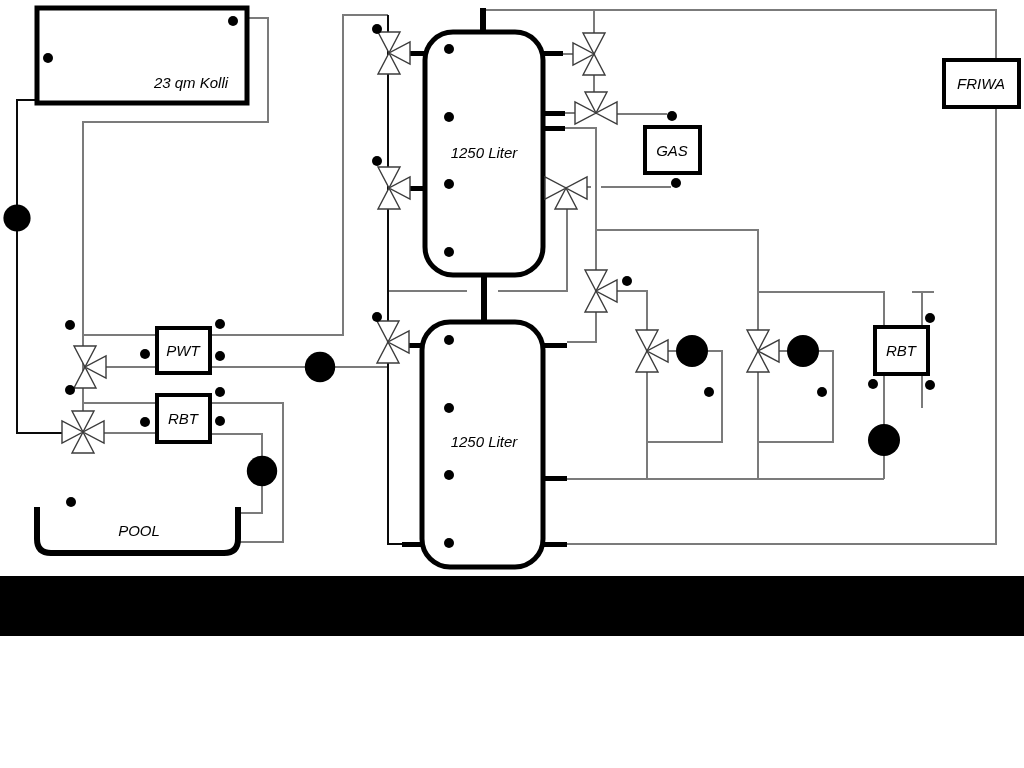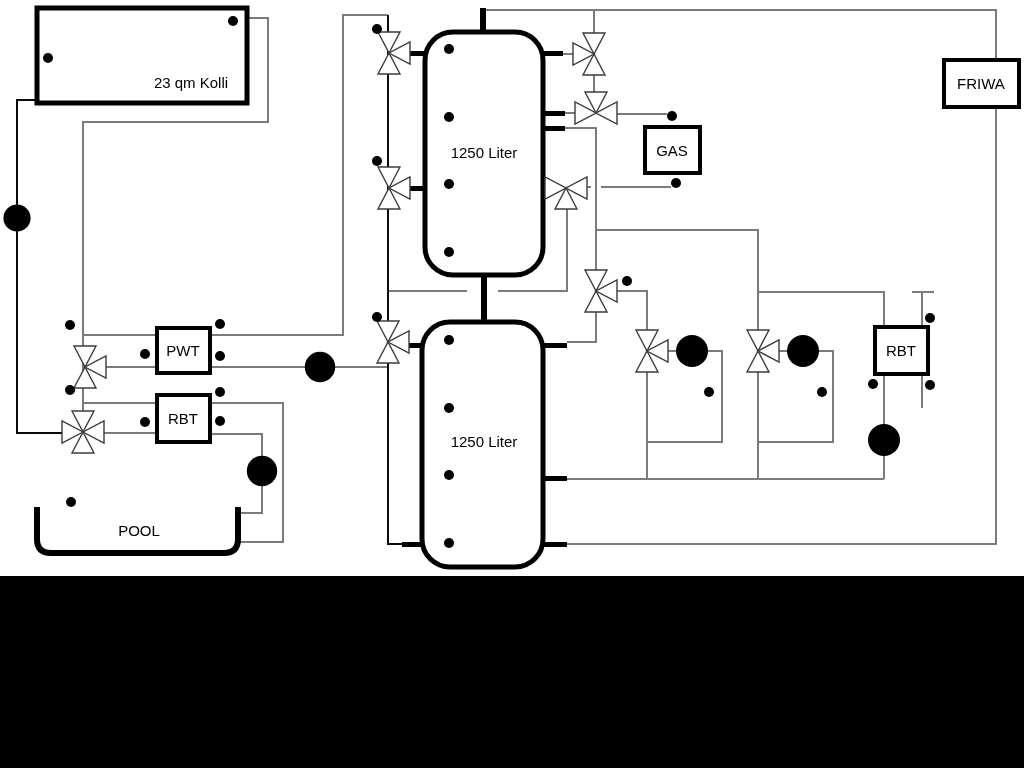--- a/index.html
+++ b/index.html
@@ -1,17 +1,17 @@
 <!DOCTYPE html>
 <html><head>
 <meta charset="utf-8">
 <style>
   html,body{margin:0;padding:0;background:#fff;}
-  .stage{position:relative;width:1024px;height:768px;background:#ffffff;overflow:hidden;
-         font-family:"Liberation Sans", sans-serif;}
+  .stage{position:relative;width:1024px;height:636px;background:#ffffff;overflow:hidden;
+         font-family:"Liberation Sans", sans-serif;font-style:italic;}
   svg{display:block}
   svg text{font-family:"Liberation Sans", sans-serif;font-size:15px;fill:#000;}
   .pipe-g{stroke:#7b7b7b;stroke-width:1.4;fill:none;shape-rendering:crispEdges;}
   .pipe-b{stroke:#0a0a0a;stroke-width:1.6;fill:none;shape-rendering:crispEdges;}
   .stub{stroke:#000;stroke-width:5;fill:none;shape-rendering:crispEdges;}
   .box{fill:#fff;stroke:#000;}
   .valve path{fill:#fff;stroke:#3c3c3c;stroke-width:1.4;stroke-linejoin:miter;}
 </style>
 </head>
 <body>

